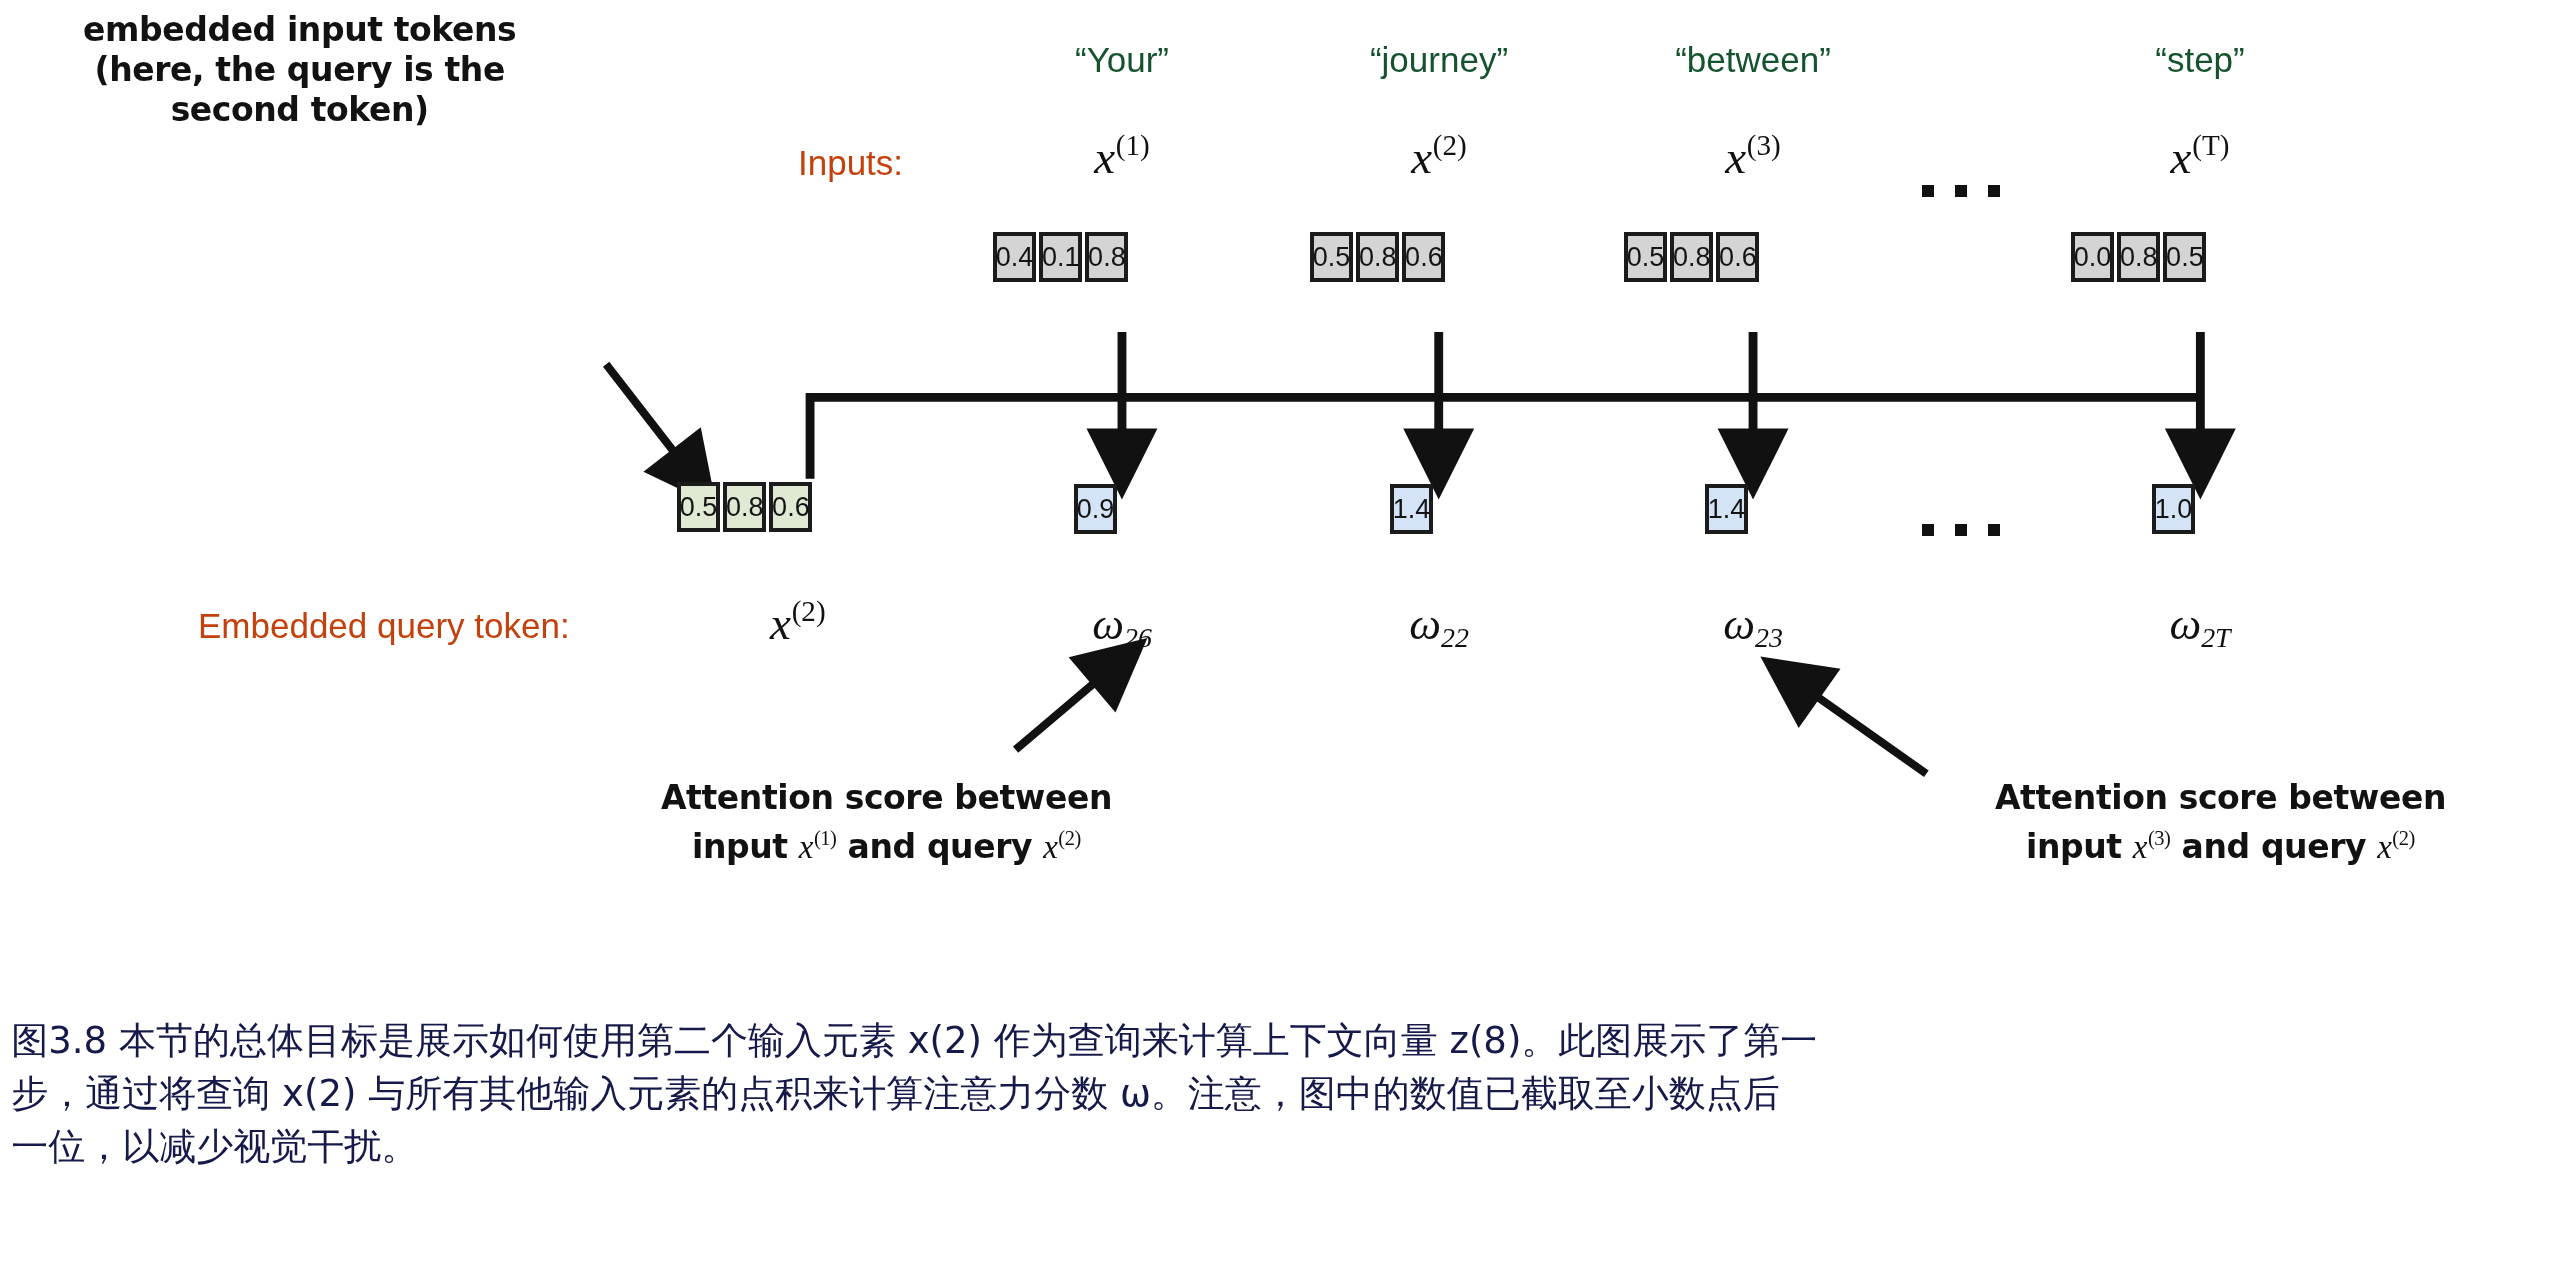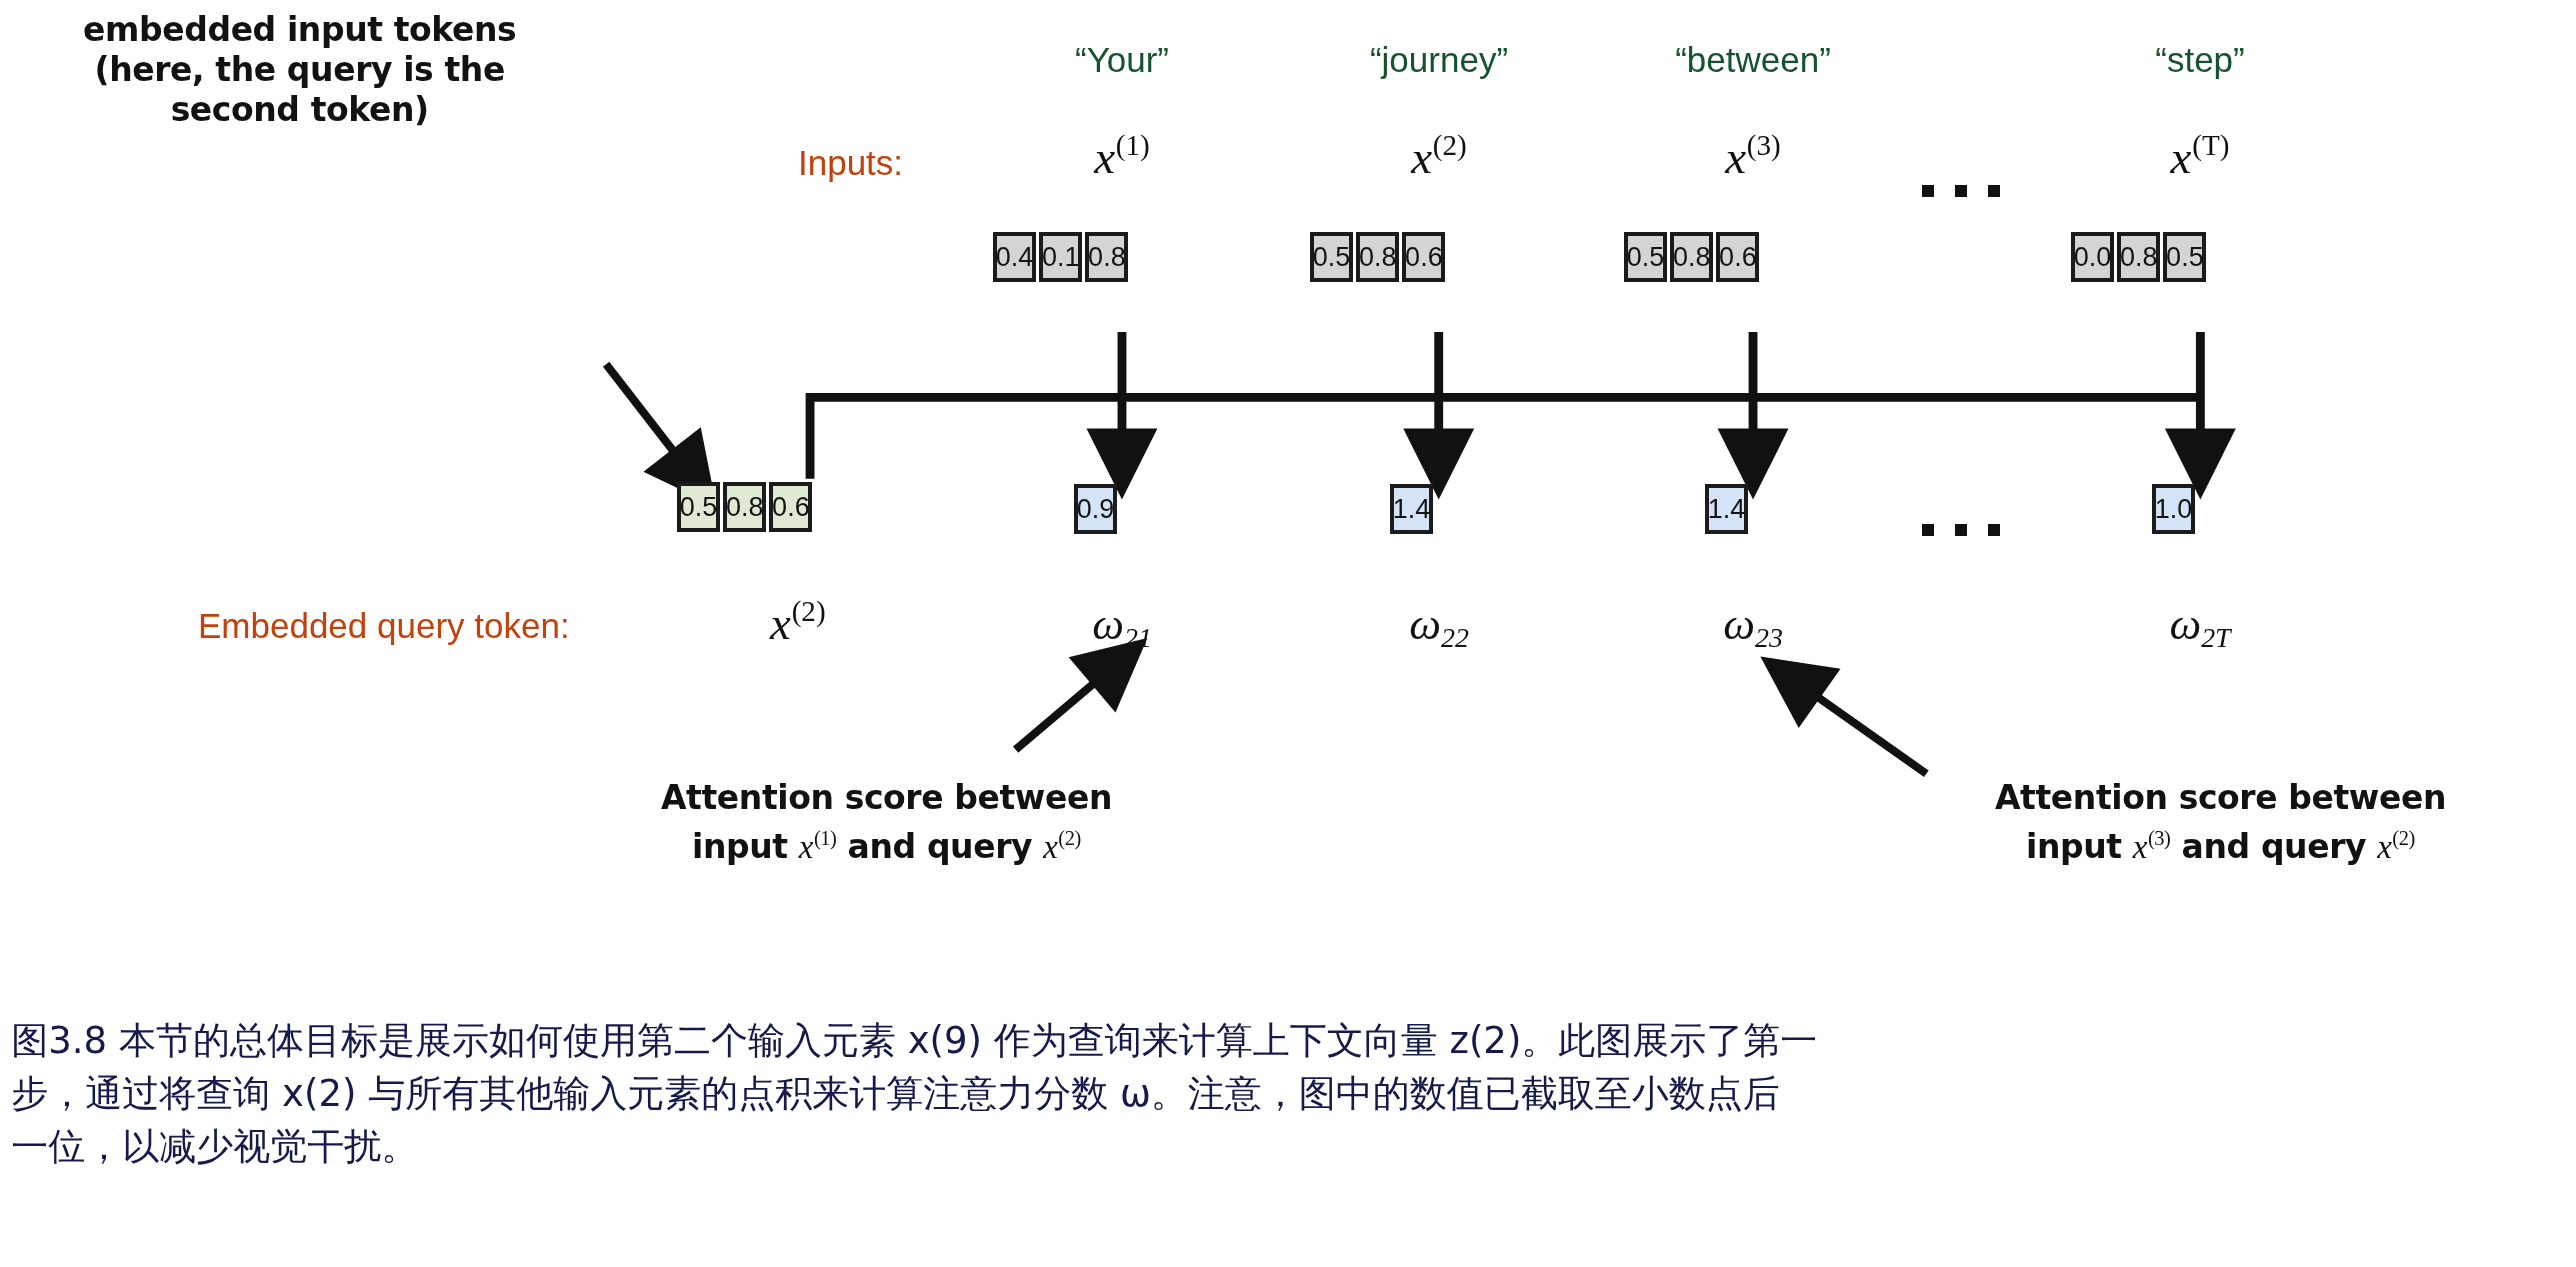--- a/index.html
+++ b/index.html
@@ -207,21 +207,21 @@
       <i></i>
   </div>
 
   <div class="plain abs" style="left:198px;top:606px;font-size:35px;">Embedded query token:</div>
 
   <div class="math abs" style="left:770px;top:595px;font-size:47px;">
     <span>x</span><sup>(2)</sup>
   </div>
 
   <div class="math abs" style="left:993px;top:598px;width:258px;text-align:center;font-size:45px;">
-    <span>ω</span><sub>21</sub>
+    <span>ω</span><sub>26</sub>
   </div>
   <div class="math abs" style="left:1310px;top:598px;width:258px;text-align:center;font-size:45px;">
     <span>ω</span><sub>22</sub>
   </div>
   <div class="math abs" style="left:1624px;top:598px;width:258px;text-align:center;font-size:45px;">
     <span>ω</span><sub>23</sub>
   </div>
   <div class="math abs" style="left:2071px;top:598px;width:258px;text-align:center;font-size:45px;">
     <span>ω</span><sub>2T</sub>
   </div>
@@ -230,19 +230,19 @@
     <span class="ln">Attention score between</span>
     <span class="ln"><span>input </span><span class="math" style="font-weight:400;"><span>x</span><sup>(1)</sup></span><span> and query </span><span class="math" style="font-weight:400;"><span>x</span><sup>(2)</sup></span></span>
   </div>
 
   <div class="note" style="left:1902px;top:778px;width:637px;">
     <span class="ln">Attention score between</span>
     <span class="ln"><span>input </span><span class="math" style="font-weight:400;"><span>x</span><sup>(3)</sup></span><span> and query </span><span class="math" style="font-weight:400;"><span>x</span><sup>(2)</sup></span></span>
   </div>
 
   <div id="caption">
-    <span class="cl">图3.8 本节的总体目标是展示如何使用第二个输入元素 x(9) 作为查询来计算上下文向量 z(2)。此图展示了第一</span>
+    <span class="cl">图3.8 本节的总体目标是展示如何使用第二个输入元素 x(2) 作为查询来计算上下文向量 z(8)。此图展示了第一</span>
     <span class="cl">步，通过将查询 x(2) 与所有其他输入元素的点积来计算注意力分数 ω。注意，图中的数值已截取至小数点后</span>
     <span class="cl">一位，以减少视觉干扰。</span>
   </div>
 
 </div>
 
 
 </body></html>

